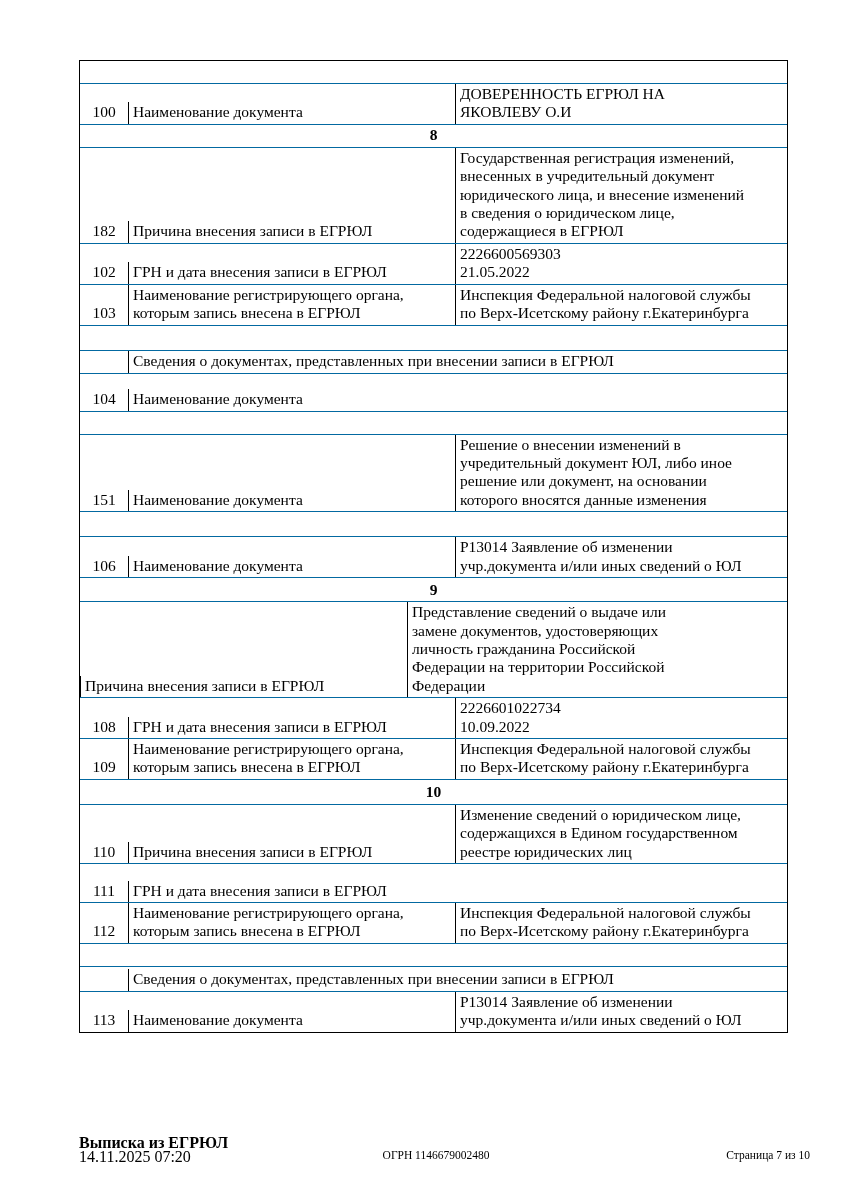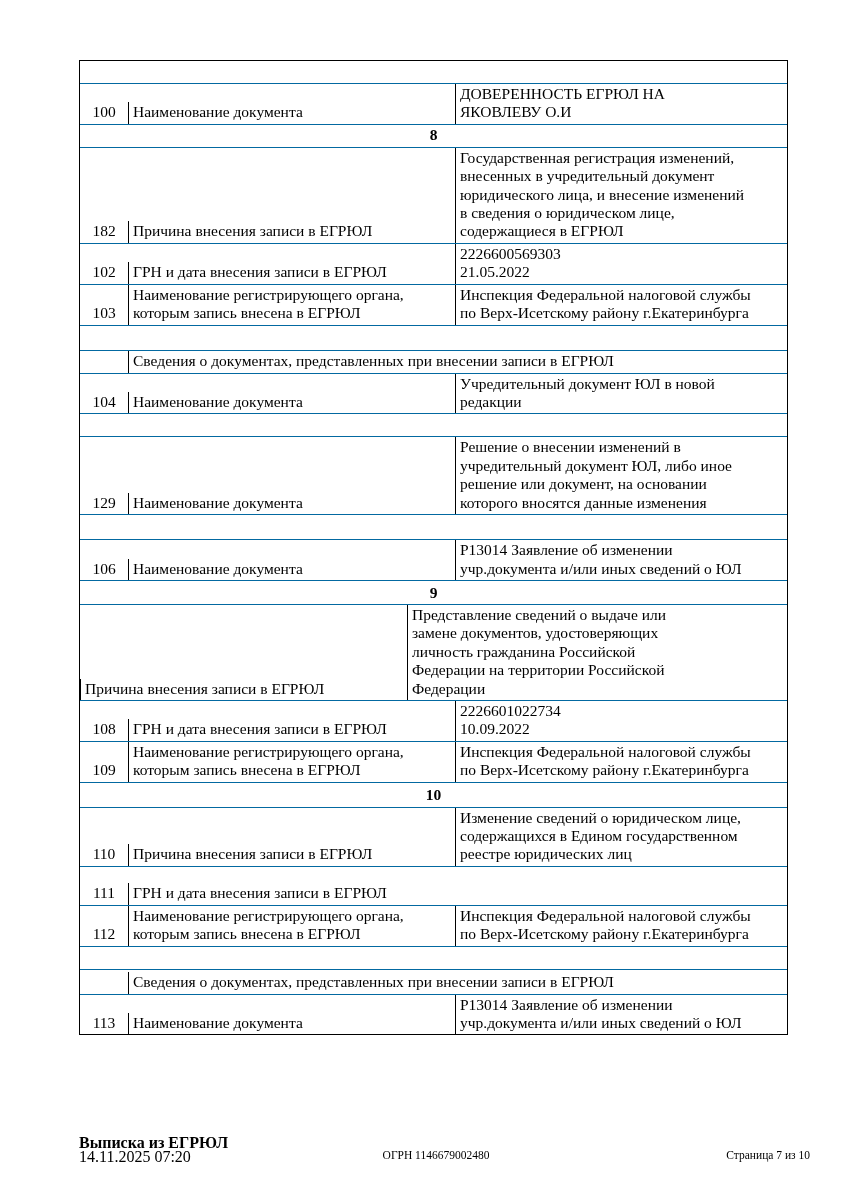--- a/index.html
+++ b/index.html
@@ -130,30 +130,28 @@
     </div>
 
     <div class="row" style="min-height:22px">
       <div class="cell c1"></div>
       <div class="cell cmerge">Сведения о документах, представленных при внесении записи в ЕГРЮЛ</div>
     </div>
 
     <div class="row" style="min-height:37px">
       <div class="cell c1">104</div>
       <div class="cell c2">Наименование документа</div>
-      <div class="cell c3">Учредительный документ ЮЛ в новой
-редакции</div>
     </div>
 
     <div class="row" style="min-height:22px">
       <div class="cell cspacer"></div>
     </div>
 
     <div class="row" style="min-height:74px">
-      <div class="cell c1">129</div>
+      <div class="cell c1">151</div>
       <div class="cell c2">Наименование документа</div>
       <div class="cell c3">Решение о внесении изменений в
 учредительный документ ЮЛ, либо иное
 решение или документ, на основании
 которого вносятся данные изменения</div>
     </div>
 
     <div class="row" style="min-height:24px">
       <div class="cell cspacer"></div>
     </div>

